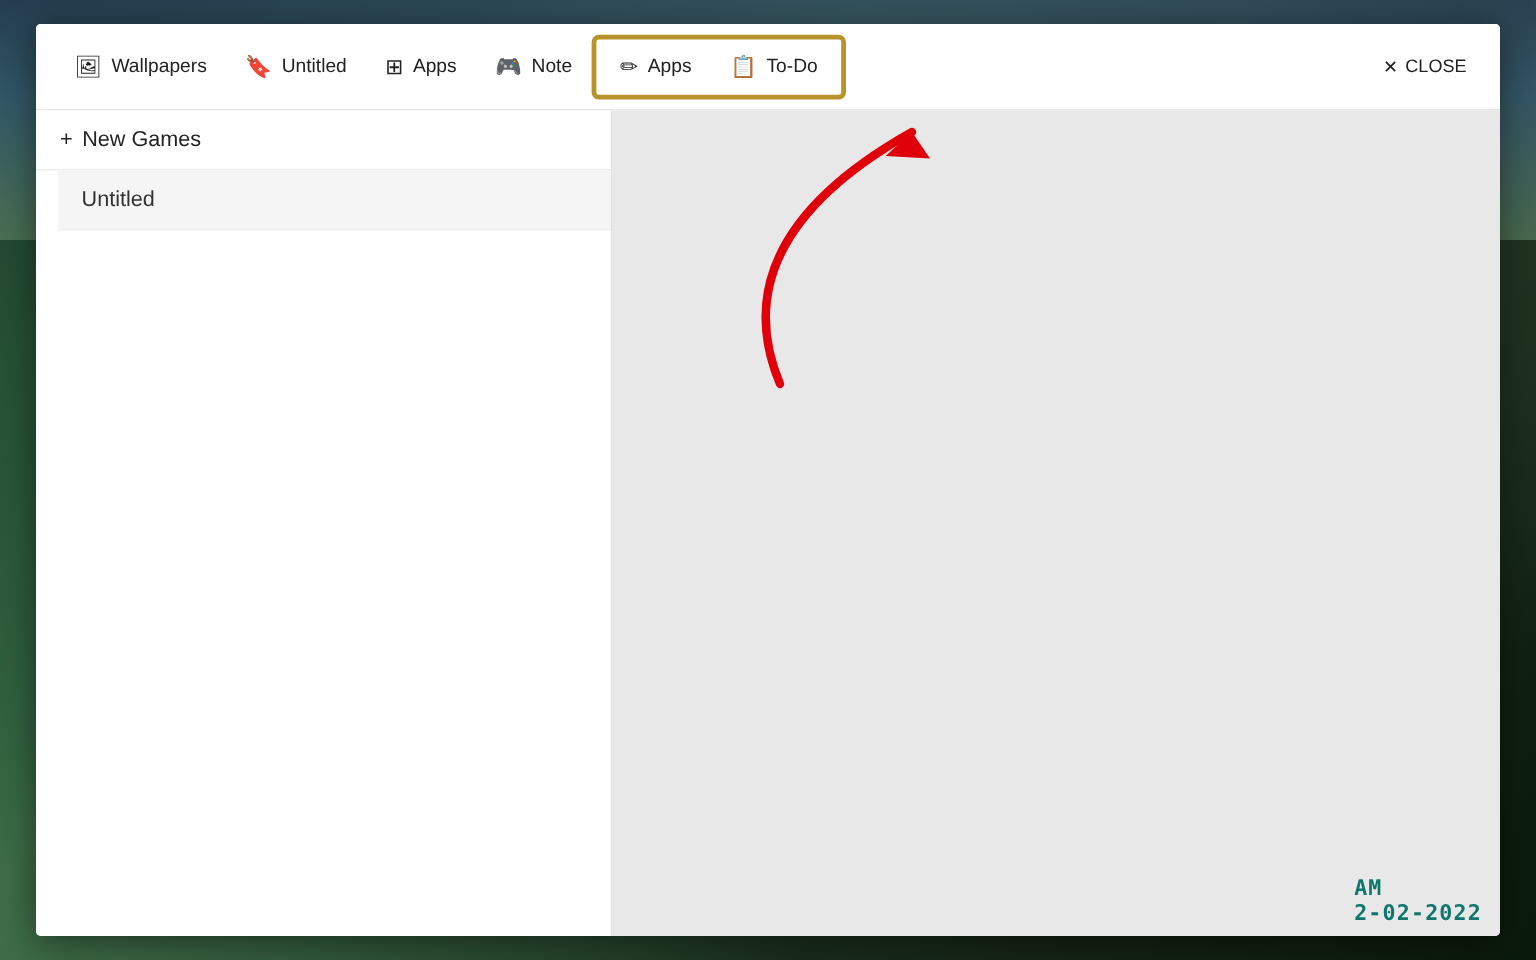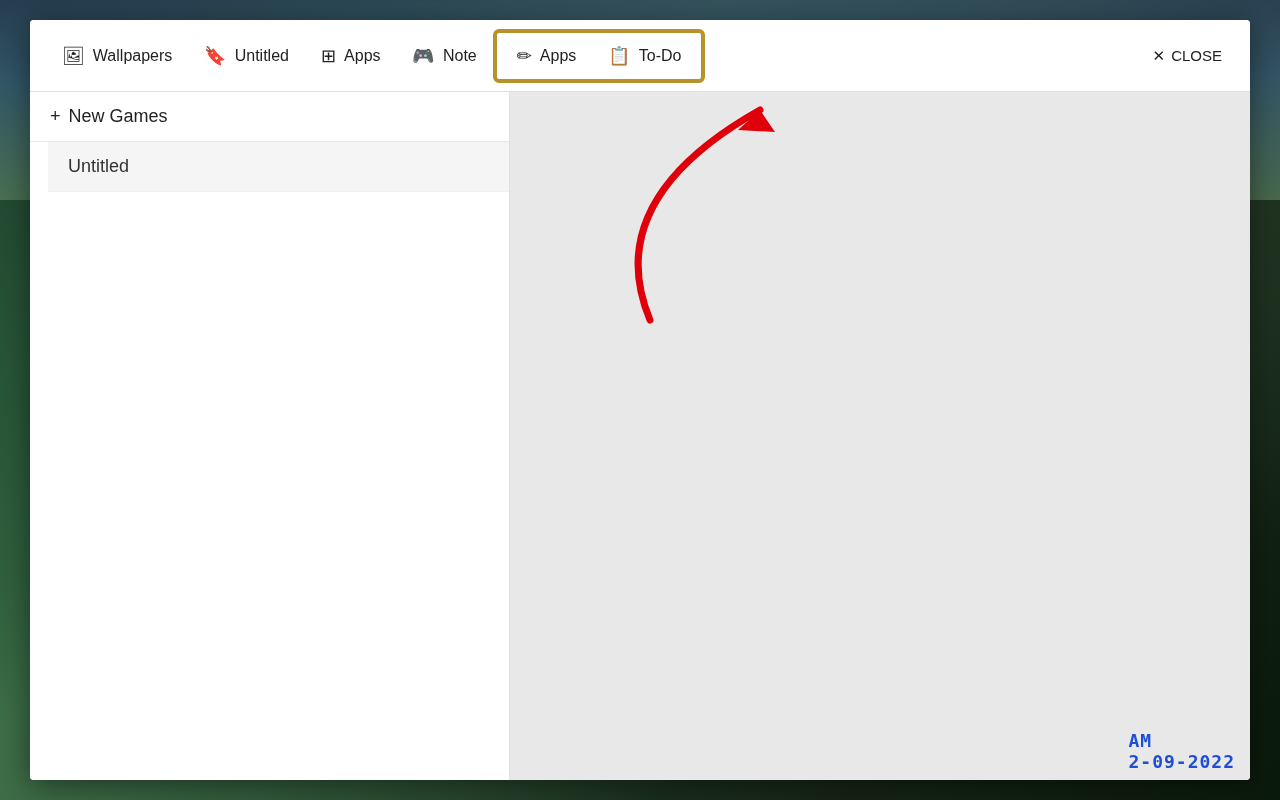--- a/index.html
+++ b/index.html
@@ -160,21 +160,21 @@
       height: 100%;
       pointer-events: none;
       z-index: 100;
     }
 
     
     .clock {
       position: absolute;
       bottom: 28px;
       right: 45px;
-      color: #1d4ed8;
+      color: #0f766e;
       font-size: 18px;
       font-family: monospace;
       font-weight: bold;
       z-index: 20;
       letter-spacing: 1px;
     }
   </style>
 </head>
 <body>
 
@@ -244,14 +244,14 @@
 
 <svg class="arrow-overlay" viewBox="0 0 1280 800" xmlns="http://www.w3.org/2000/svg">
 
   <path d="M 650 320 Q 600 200 760 110" stroke="#e0000a" stroke-width="7" fill="none" stroke-linecap="round" stroke-linejoin="round"></path>
 
   <polygon points="760,110 738,130 775,132" fill="#e0000a"></polygon>
 </svg>
 
 <div class="clock">
   <div>AM</div>
-  <div>2-09-2022</div>
+  <div>2-02-2022</div>
 </div>
 
 </body></html>

